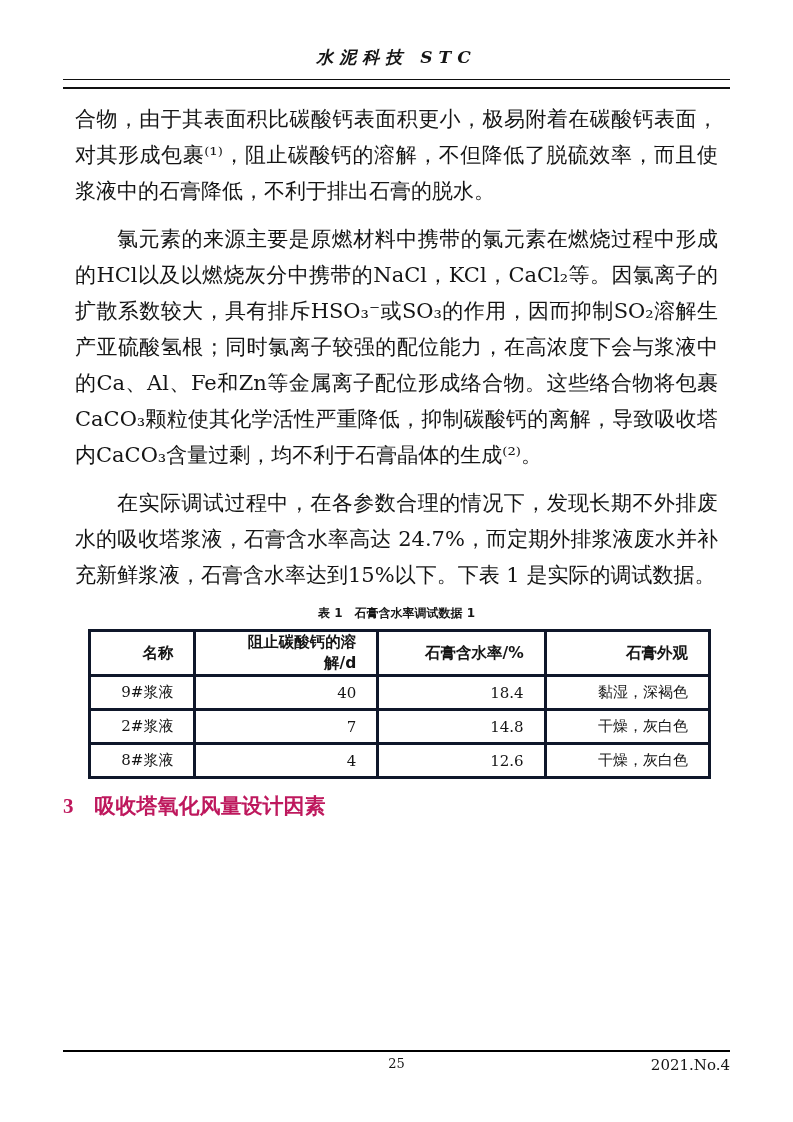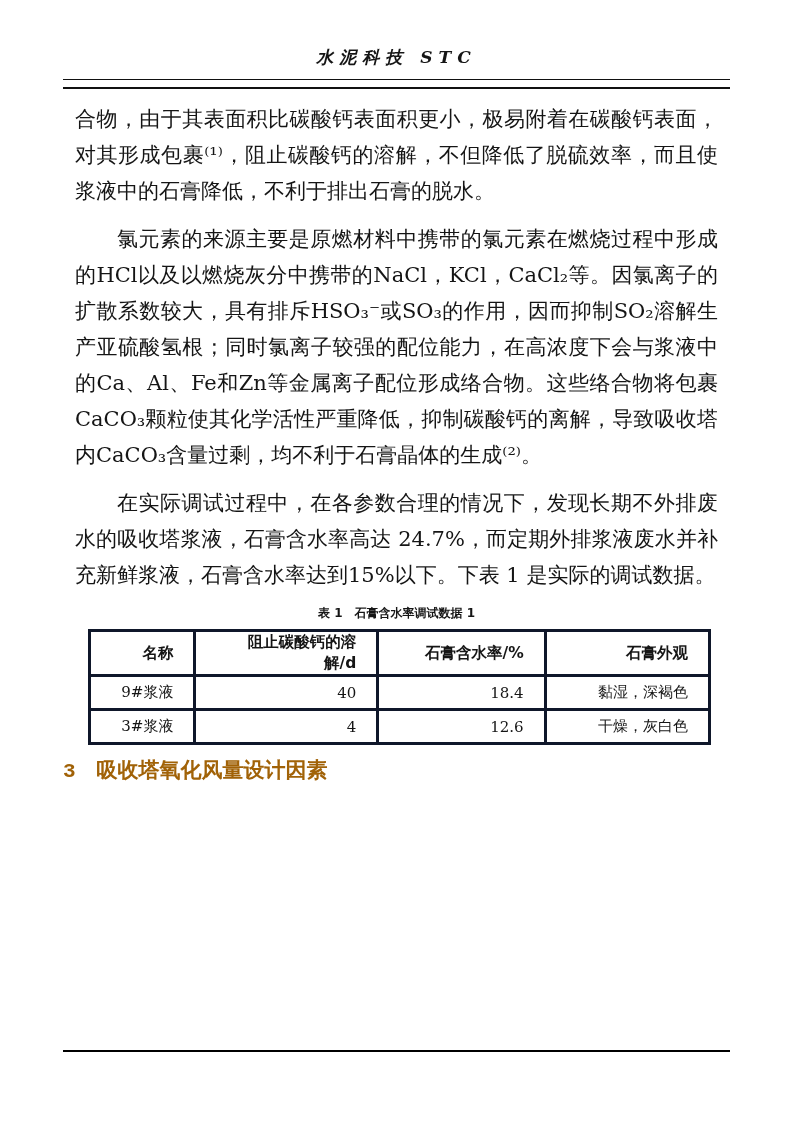--- a/index.html
+++ b/index.html
@@ -73,25 +73,25 @@
   }
   table.data-table td{
     font-family:"DejaVu Serif","Liberation Serif",serif;
     font-weight:normal;
     font-size:15px;
   }
   col.c1{width:17%;} col.c2{width:29.5%;} col.c3{width:27%;} col.c4{width:26.5%;}
   
   .section-heading{
     margin:12px 0 8px 0;
-    font-family:Liberation Mono, monospace;
+    font-family:Liberation Serif, serif;
     font-weight:bold;
     font-size:21px;
     line-height:30px;
-    color:#a16207;
+    color:#be185d;
   }
   
   .footer{
     position:absolute;
     left:63px;right:63px;
     top:1050px;
   }
   .footer-rule{border-top:2.5px solid #000;}
   .footer-row{
     position:relative;
@@ -149,30 +149,40 @@
         </tr>
       </thead>
       <tbody>
         <tr>
           <td>9#浆液</td>
           <td>40</td>
           <td>18.4</td>
           <td>黏湿，深褐色</td>
         </tr>
         <tr>
-          <td>3#浆液</td>
+          <td>2#浆液</td>
+          <td>7</td>
+          <td>14.8</td>
+          <td>干燥，灰白色</td>
+        </tr>
+        <tr>
+          <td>8#浆液</td>
           <td>4</td>
           <td>12.6</td>
           <td>干燥，灰白色</td>
         </tr>
       </tbody>
     </table>
 
     <h2 class="section-heading">3　吸收塔氧化风量设计因素</h2>
 
 
   </main>
 
   <footer class="footer">
     <div class="footer-rule"></div>
+    <div class="footer-row">
+      <span class="page-number">25</span>
+      <span class="issue">2021.No.4</span>
+    </div>
   </footer>
 
 </div>
 
 </body></html>

